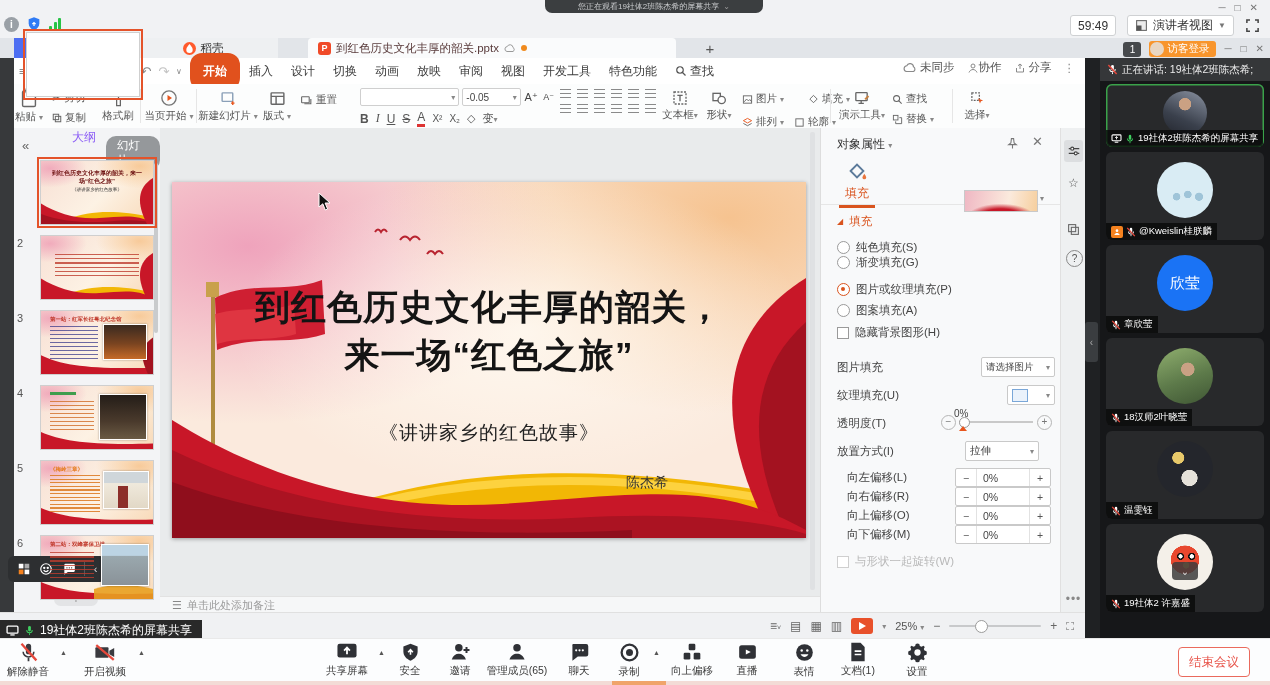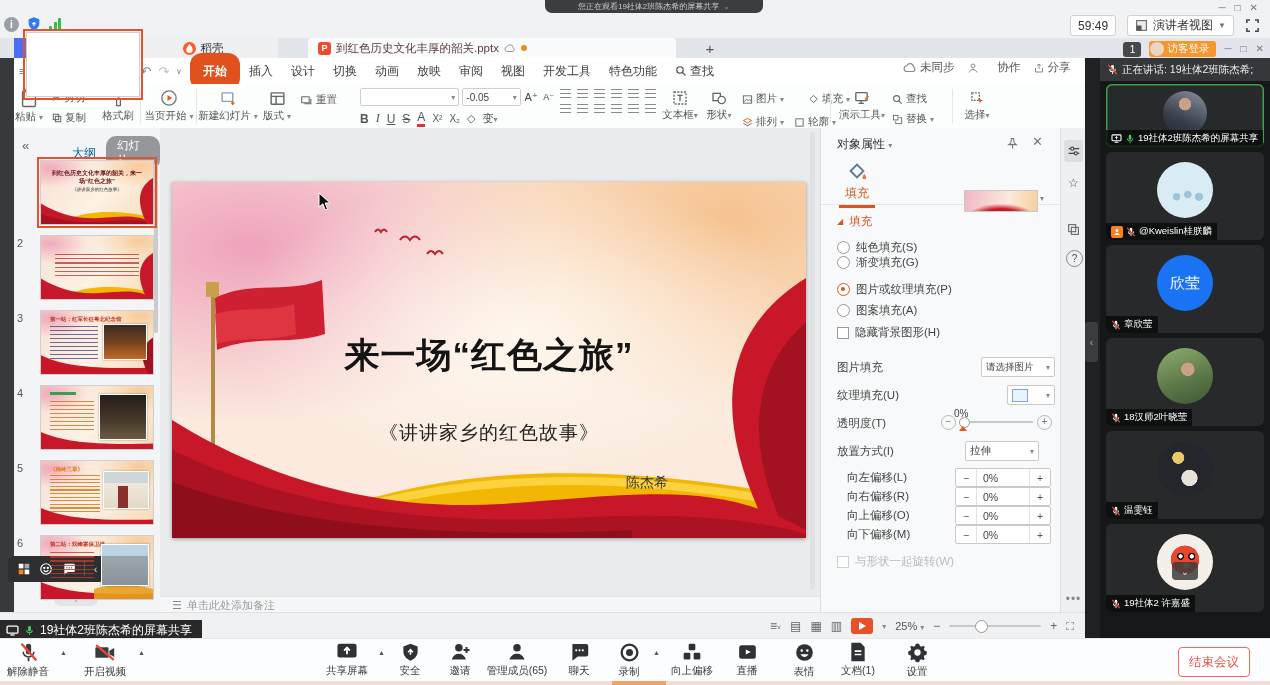--- a/index.html
+++ b/index.html
@@ -254,21 +254,21 @@
       <span>查找</span>
     </span>
   </div>
   <div id="menu-right">
     <span style="display:flex;align-items:center;gap:3px">
       <svg width="14" height="10" viewBox="0 0 24 16">
           <path d="M6 14a5 5 0 0 1 .5-9.9A6 6 0 0 1 18 6a4.5 4.5 0 0 1 0 8z" fill="none" stroke="#8a8a8a" stroke-width="2"></path>
         </svg>
       <span>未同步</span>
     </span>
-    <span style="display:flex;align-items:center;gap:19px">
+    <span style="display:flex;align-items:center;gap:0">
       <svg width="12" height="12" viewBox="0 0 24 24" fill="none" stroke="#8a8a8a" stroke-width="2">
           <circle cx="12" cy="8" r="4"></circle>
           <path d="M4 21c1.5-4 5-6 8-6s6.5 2 8 6"></path>
         </svg>
       <span>协作</span>
     </span>
     <span style="display:flex;align-items:center;gap:3px">
       <svg width="12" height="12" viewBox="0 0 24 24" fill="none" stroke="#8a8a8a" stroke-width="2">
           <path d="M12 14V4m-4 3.5L12 4l4 3.5"></path>
           <path d="M5 12v8h14v-8"></path>
@@ -461,21 +461,21 @@
           <rect x="3" y="3" width="12" height="12" fill="none" stroke="#666" stroke-width="2" stroke-dasharray="3 2"></rect>
           <path d="M13 12l8 3-3.5 1.5L16 20z" fill="#e8561e"></path>
         </svg>
       <span class="rlab"><span>选择</span><span class="cv">▾</span></span>
     </div>
   </div>
 
   <div id="lstrip"></div>
   <div id="slidepanel">
     <span style="position:absolute;left:8px;top:10px;color:#666;font-size:13px">«</span>
-    <span style="position:absolute;left:58px;top:17px;color:#0369a1">大纲</span>
+    <span style="position:absolute;left:58px;top:1px;color:#8b5cf6">大纲</span>
     <span style="position:absolute;left:92px;top:8px;background:#95989b;color:#fff;border-radius:10px;padding:2px 11px;font-size:11.5px">幻灯片</span>
     <div style="position:absolute;right:2px;top:35px;width:4px;height:170px;background:#c9cbcd;border-radius:2px"></div>
     <div style="position:absolute;left:40px;top:465px;width:44px;height:13px;background:#e3e4e6;border-radius:7px;color:#888;text-align:center;font-size:11px;line-height:12px">+</div>
   </div>
 
   <span class="snum" style="top:34px;left:23px;color:#e4532a;font-weight:bold">1</span>
   <div class="thumb sel" style="top:160px;top:32px"></div>
 
   <div class="thumb sel" style="left:40px;top:160px">
     <div class="tbg"></div>
@@ -582,20 +582,21 @@
       <path d="M43,116 C80,98 116,112 150,98 L153,152 C118,164 84,152 45,168 Z" fill="#cf1f32"></path>
       <path d="M43,132 C74,124 100,130 122,122 L124,152 C98,160 72,154 45,162 Z" fill="#e23a44" opacity=".85"></path>
       <path d="M150,332 C280,284 430,278 634,316 L634,356 L150,356 Z" fill="#f2b705"></path>
       <path d="M200,322 C320,292 460,290 634,324" fill="none" stroke="#ffd84d" stroke-width="8" opacity=".8"></path>
       <path d="M634,96 C545,152 540,240 600,356 L634,356 Z" fill="#c81728"></path>
       <path d="M634,140 C578,190 572,262 616,356 L634,356 Z" fill="#a31220"></path>
       <path d="M0,238 C90,294 200,330 330,322 C470,312 545,298 634,348 L634,356 L0,356 Z" fill="#c81728"></path>
       <path d="M0,268 C110,322 250,344 400,336 C500,330 580,336 634,352 L634,356 L0,356 Z" fill="#ab1322"></path>
       <path d="M0,300 C130,348 300,356 460,348 L460,356 L0,356 Z" fill="#8f0e1c"></path>
     </svg>
+    <div class="t1">到红色历史文化丰厚的韶关，</div>
     <div class="t2">来一场“红色之旅”</div>
     <div class="sub">《讲讲家乡的红色故事》</div>
     <div class="auth">陈杰希</div>
   </div>
   <svg width="13" height="19" viewBox="0 0 13 19" style="position:absolute;left:318px;top:192px;z-index:5">
     <path d="M1 1 L1 15 L4.8 11.8 L7.3 18 L9.6 17 L7.1 11 L12 11 Z" fill="#111" stroke="#fff" stroke-width="1"></path>
   </svg>
 
   <div id="notesbar">
     <span style="color:#888">☰</span>

